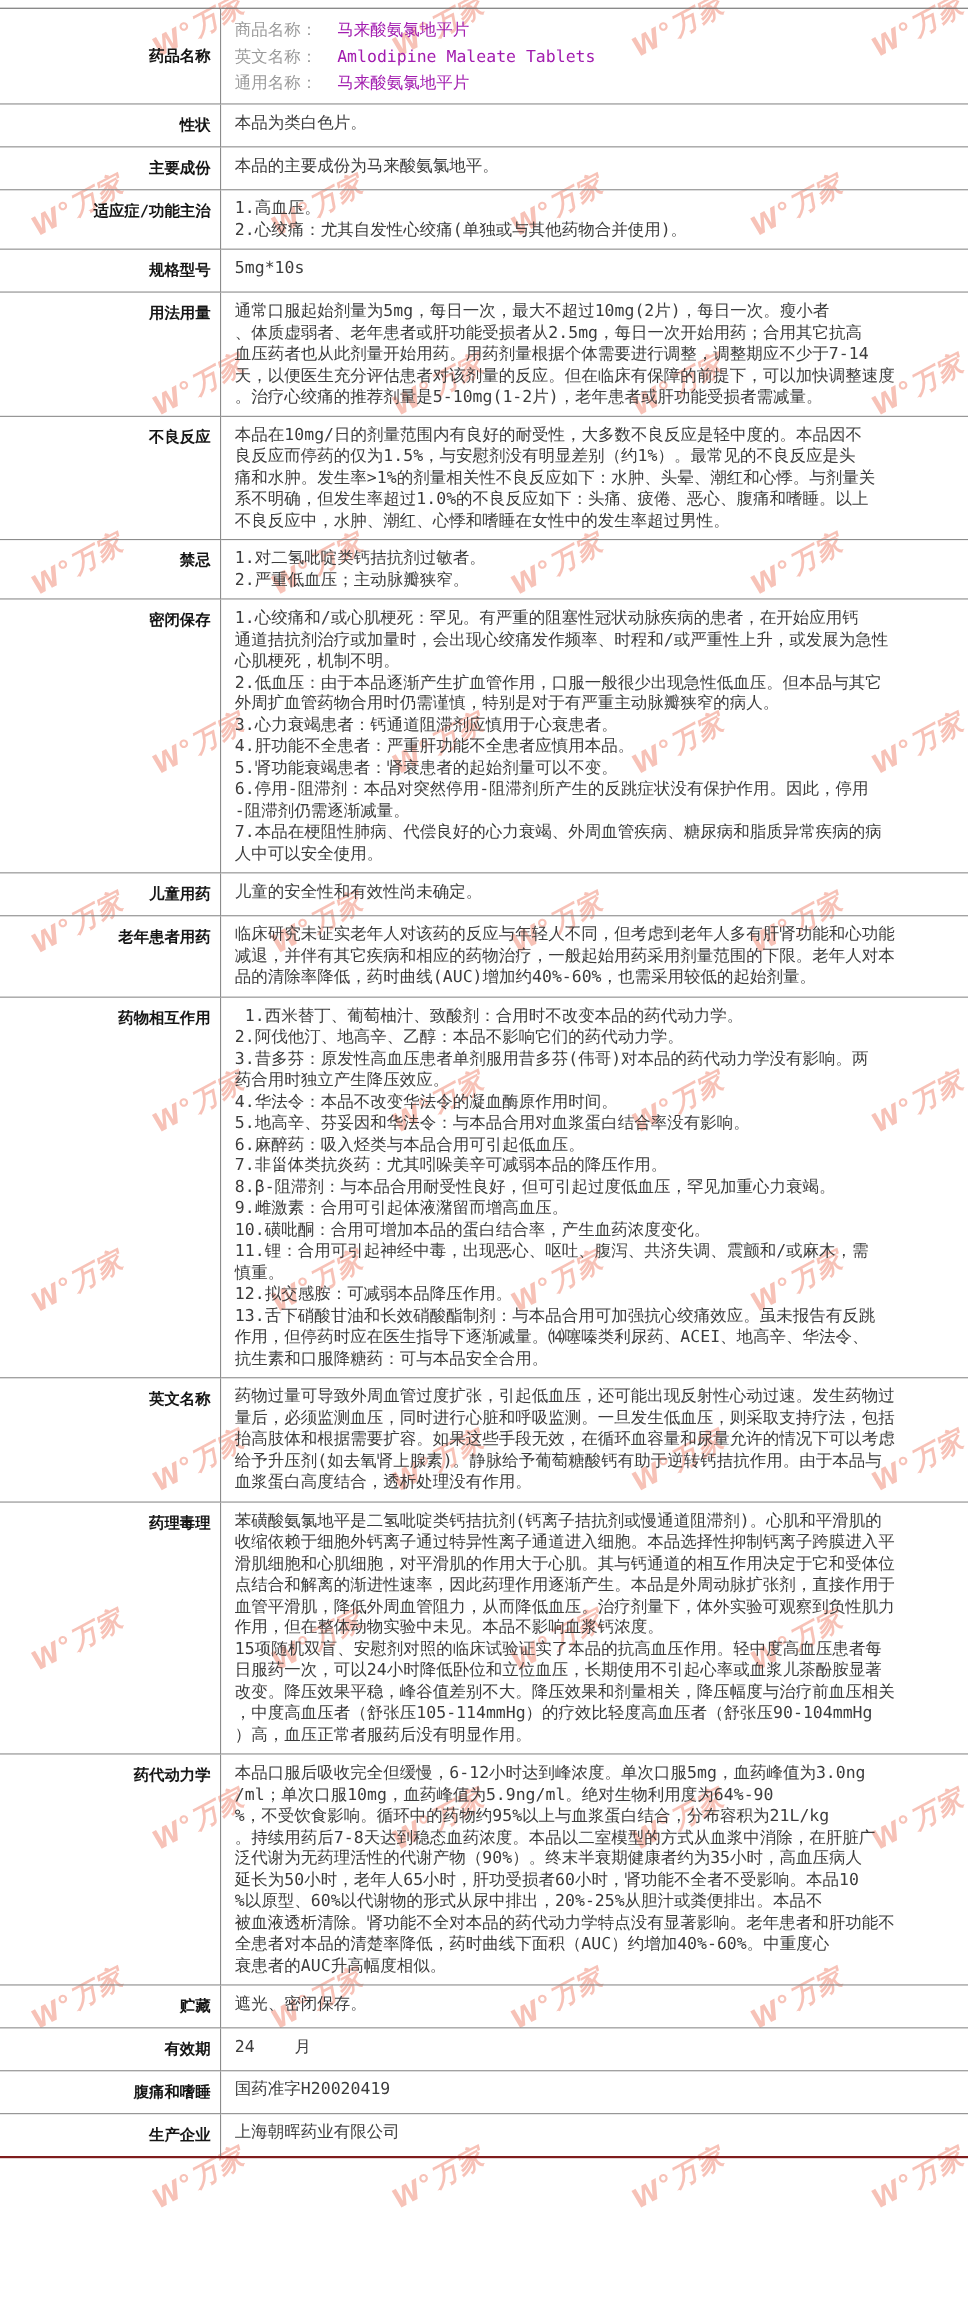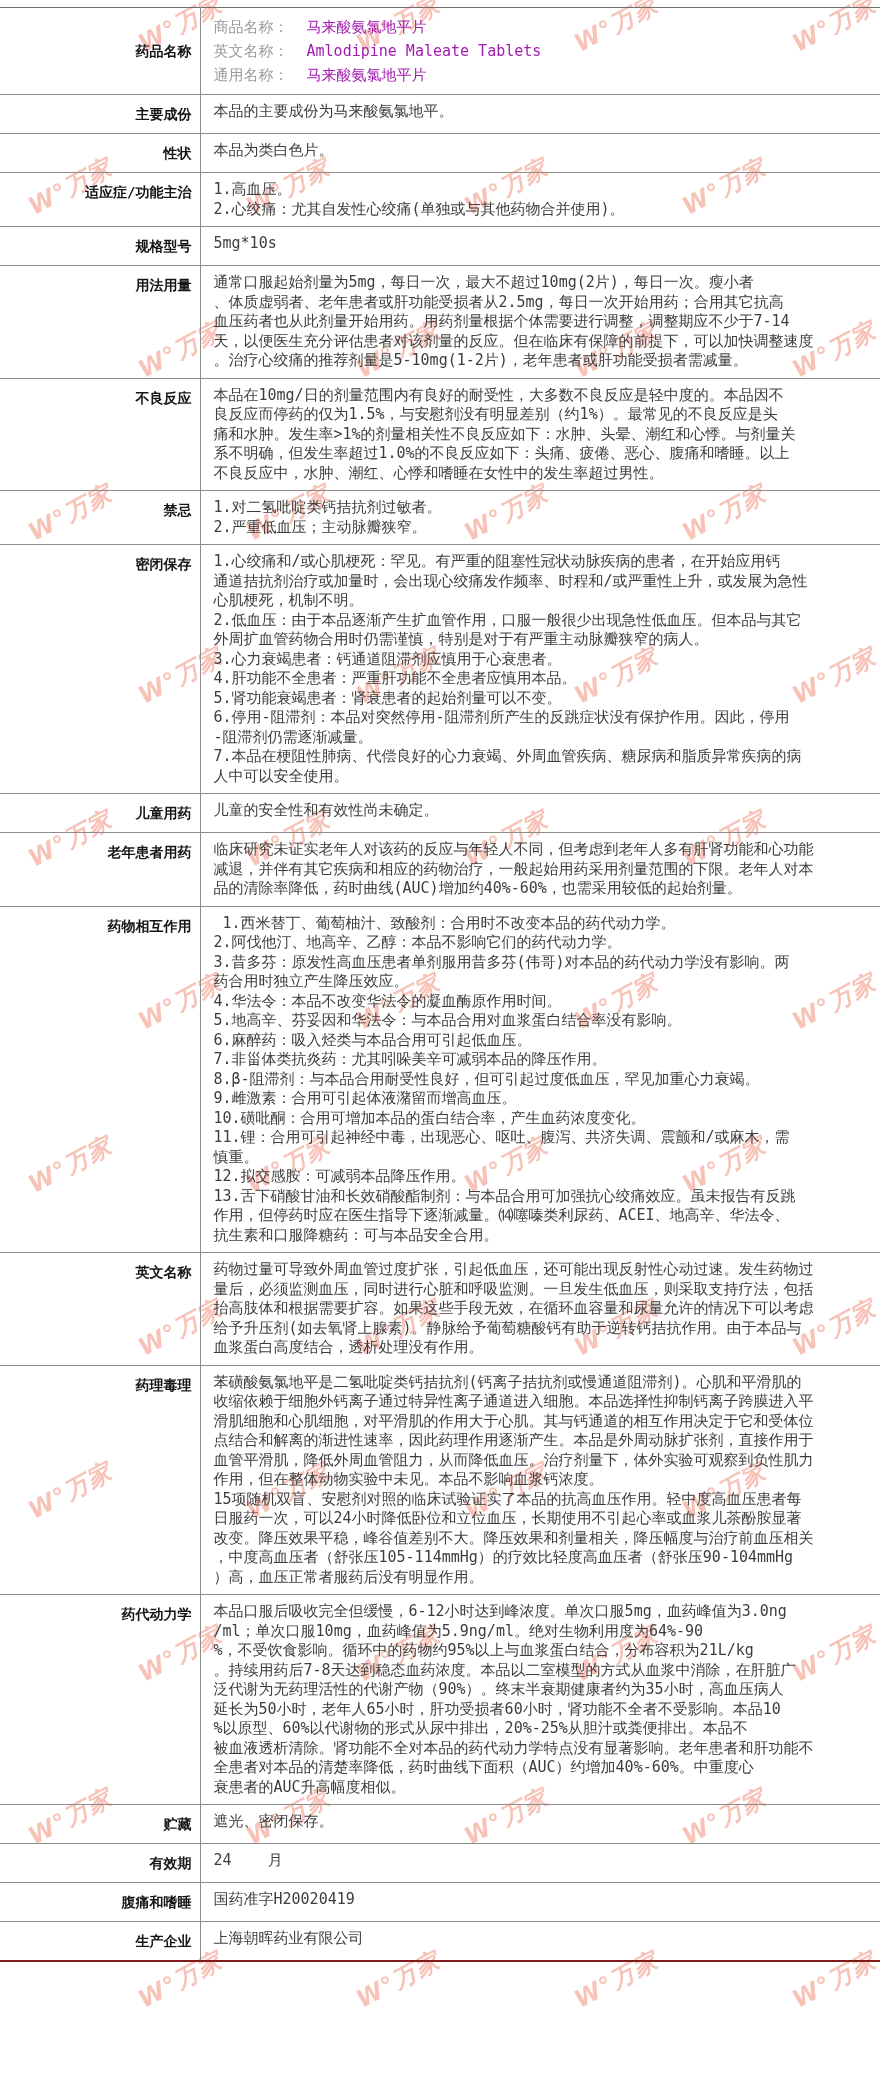--- a/index.html
+++ b/index.html
@@ -135,26 +135,26 @@
     <span class="fkey">英文名称：</span>
     <span class="fval">Amlodipine Maleate Tablets</span>
   </div>
             <div class="field-line">
     <span class="fkey">通用名称：</span>
     <span class="fval">马来酸氨氯地平片</span>
   </div>
           </td>
   </tr>
         <tr>
+    <th class="label">性状</th>
+    <td class="content">本品为类白色片。</td>
+  </tr>
+        <tr>
     <th class="label">主要成份</th>
     <td class="content">本品的主要成份为马来酸氨氯地平。</td>
-  </tr>
-        <tr>
-    <th class="label">性状</th>
-    <td class="content">本品为类白色片。</td>
   </tr>
         <tr>
     <th class="label">适应症/功能主治</th>
     <td class="content">1.高血压。
 2.心绞痛：尤其自发性心绞痛(单独或与其他药物合并使用)。</td>
   </tr>
         <tr>
     <th class="label">规格型号</th>
     <td class="content">5mg*10s</td>
   </tr>

